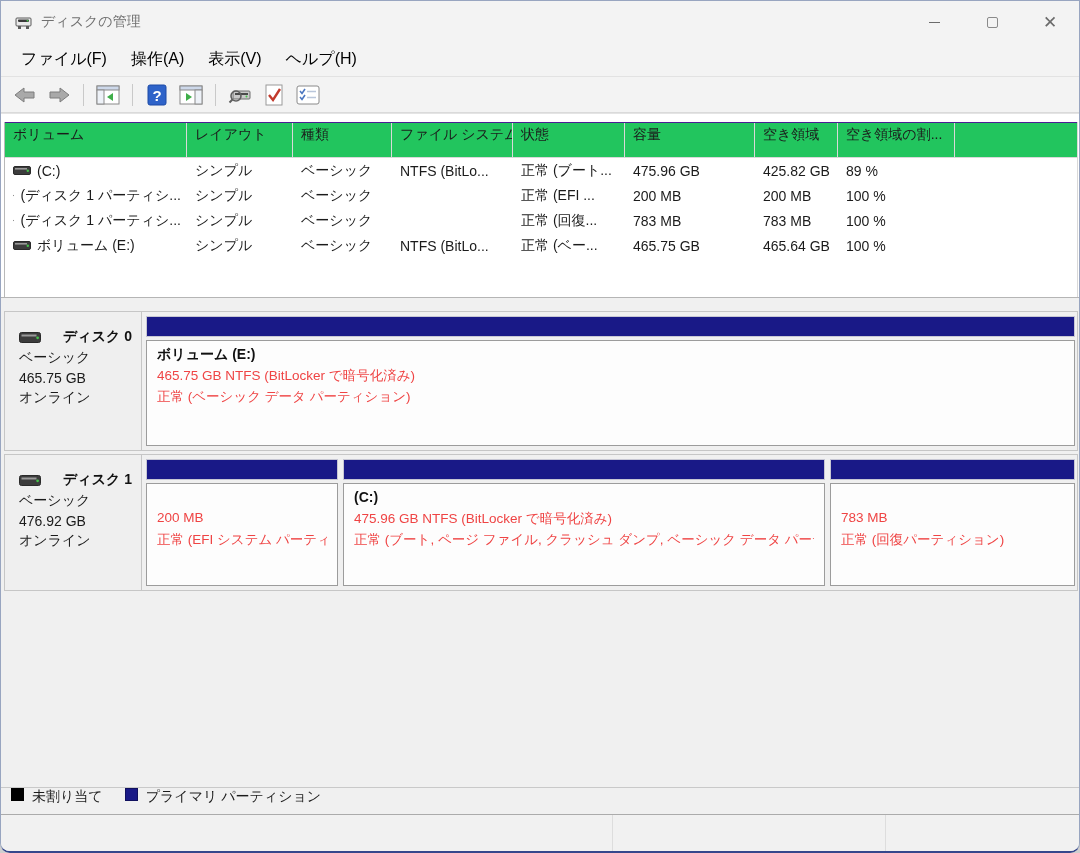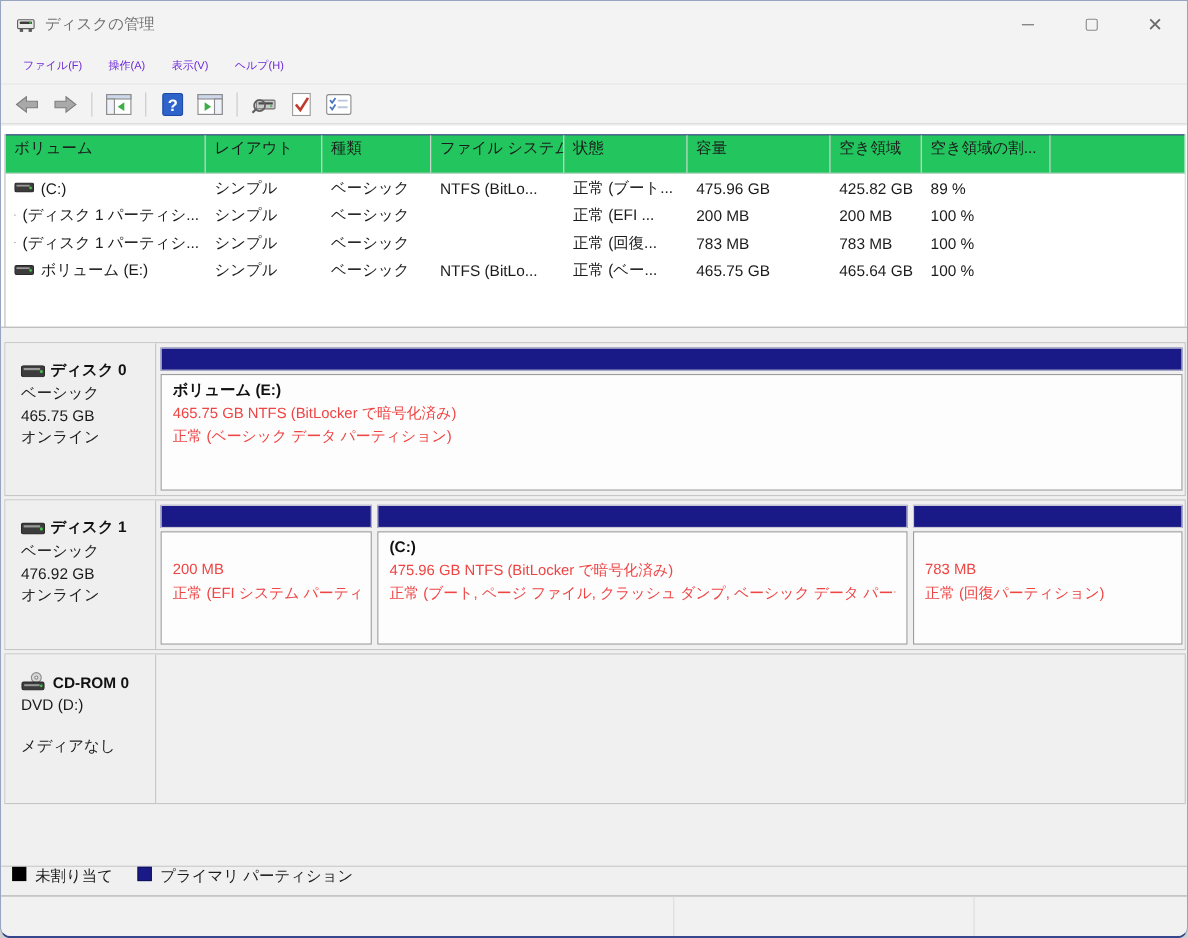--- a/index.html
+++ b/index.html
@@ -12,42 +12,42 @@
   
   .titlebar{ height:42px; background:#f3f3f3; display:flex; align-items:center; padding-left:14px; }
   .titlebar .app-title{ margin-left:9px; font-size:14px; color:#707070; }
   .win-controls{ margin-left:auto; display:flex; height:100%; }
   .win-btn{ width:58px; height:100%; display:flex; align-items:center; justify-content:center; color:#5c5c5c; }
   .glyph-min{ width:11px; height:1px; background:#6b6b6b; }
   .glyph-max{ width:11px; height:11px; border:1px solid #8a8a8a; border-radius:2px; }
   .glyph-close{ font-size:17px; color:#6b6b6b; line-height:1; }
   
   .menubar{ height:34px; display:flex; align-items:center; padding:0 8px; background:#f3f3f3; border-bottom:1px solid #e2e2e2; }
-  .menu-item{ padding:5px 12px; font-size:10px; color:#6d28d9; }
+  .menu-item{ padding:5px 12px; font-size:16px; color:#000000; }
   
   .toolbar{ height:36px; display:flex; align-items:center; padding:0 10px; background:#f3f3f3; border-bottom:1px solid #dadada; gap:6px; }
   .tb-btn{ width:28px; height:26px; display:flex; align-items:center; justify-content:center; }
   .tb-sep{ width:1px; height:22px; background:#c9c9c9; margin:0 4px; }
   
   .listview{ position:absolute; top:112px; left:0; width:1080px; height:184px; background:#ffffff; border-top:1px solid #e4e4e4; padding:8px 3px 0 3px; }
   .lv-inner{ border-left:1px solid #b9b9b9; border-right:1px solid #d9d9d9; height:176px; overflow:hidden; }
   .lv-header{ display:flex; height:36px; background:#22c55e; border-top:1px solid #4c1d95; border-bottom:1px solid #d9d9d9; }
   .lv-hcell{ font-size:14px; color:#1b1b1b; padding:3px 6px 0 8px; border-right:1px solid #d9d9d9; white-space:nowrap; overflow:hidden; }
   .lv-row{ display:flex; height:25px; align-items:center; }
   .lv-cell{ font-size:14px; color:#1b1b1b; padding:0 6px 0 8px; white-space:nowrap; overflow:hidden; display:flex; align-items:center; gap:6px; }
   .c-vol{width:182px;} .c-lay{width:106px;} .c-typ{width:99px;} .c-fs{width:121px;}
   .c-st{width:112px;} .c-cap{width:130px;} .c-free{width:83px;} .c-pct{width:117px;} .c-fill{flex:1; border-right:none;}
   
   .splitter{ position:absolute; top:296px; left:0; width:1080px; height:10px; background:#f0f0f0; border-top:1px solid #b5b5b5; }
   
   .graphical{ position:absolute; top:306px; left:0; width:1080px; height:480px; background:#f0f0f0; padding:4px 3px 0 3px; }
   .disk-row{ display:flex; border:1px solid #c6c6c6; background:#f0f0f0; margin-bottom:3px; }
   .row-disk0{ height:140px; } .row-disk1{ height:137px; } .row-cdrom{ height:137px; }
   .disk-panel{ width:137px; background:#efefef; border-right:1px solid #c6c6c6; padding:16px 6px 0 14px; }
-  .disk-title{ display:flex; align-items:center; gap:5px; font-size:14px; font-weight:bold; color:#111; white-space:nowrap; }
+  .disk-title{ display:flex; align-items:center; gap:22px; font-size:14px; font-weight:bold; color:#111; white-space:nowrap; }
   .disk-line{ font-size:14px; color:#1b1b1b; margin-top:3px; white-space:nowrap; }
   .parts-area{ flex:1; display:flex; gap:5px; padding:4px 2px 4px 4px; }
   .part{ display:flex; flex-direction:column; }
   .part-band{ height:21px; background:#191987; border:1px solid #c7c7d4; }
   .part-body{ flex:1; margin-top:3px; background:#fdfdfd; border:1px solid #9c9c9c; padding:5px 10px 0 10px; overflow:hidden; }
   .part-title{ font-size:14px; font-weight:bold; color:#111; height:21px; white-space:nowrap; }
   .part-line{ font-size:13.5px; color:#ef4444; height:21px; white-space:nowrap; overflow:hidden; }
   .p-disk1-1{ width:192px; } .p-disk1-2{ width:482px; } .p-flex{ flex:1; }
   .cd-blank{ flex:1; }
   
@@ -314,38 +314,20 @@
           <div class="part-band"></div>
           <div class="part-body">
             <div class="part-title"></div>
             <div class="part-line">783 MB</div>
             <div class="part-line">正常 (回復パーティション)</div>
           </div>
         </div>
       </div>
     </div>
 
-    <div class="disk-row row-cdrom">
-      <div class="disk-panel">
-        <div class="disk-title">
-          <svg width="24" height="18" viewBox="0 0 24 18">
-            <circle cx="14" cy="5" r="4.5" fill="#d8d8d8" stroke="#8a8a8a"></circle>
-            <circle cx="14" cy="5" r="1.4" fill="#f4f4f4" stroke="#8a8a8a"></circle>
-            <rect x="1" y="9" width="20" height="7" rx="1.5" fill="#3c3c3c" stroke="#2a2a2a"></rect>
-            <rect x="3" y="11" width="14" height="1.8" fill="#9a9a9a"></rect>
-            <circle cx="18.5" cy="12.5" r="1.2" fill="#45c24a"></circle>
-          </svg>
-          <span>CD-ROM 0</span>
-        </div>
-        <div class="disk-line">DVD (D:)</div>
-        <div class="disk-line">&nbsp;</div>
-        <div class="disk-line">メディアなし</div>
-      </div>
-      <div class="cd-blank"></div>
-    </div>
 
   </div>
 
   <div class="legend">
     <div class="legend-swatch sw-unalloc"></div>
     <span class="legend-label">未割り当て</span>
     <div class="legend-swatch sw-primary"></div>
     <span class="legend-label">プライマリ パーティション</span>
   </div>
 

